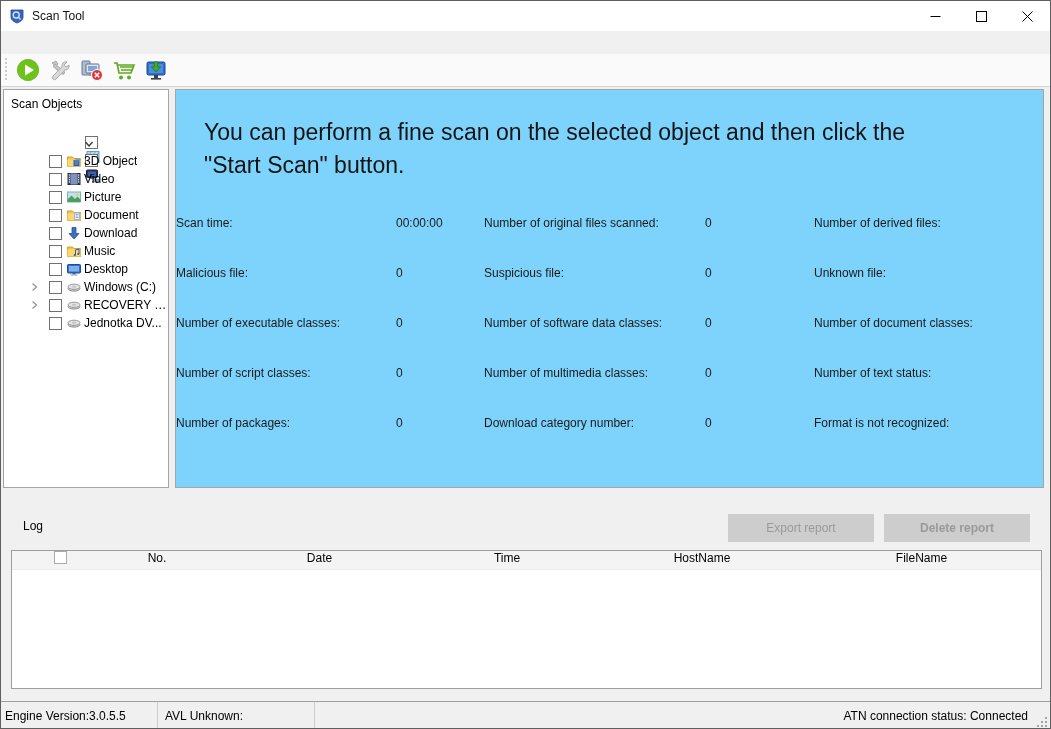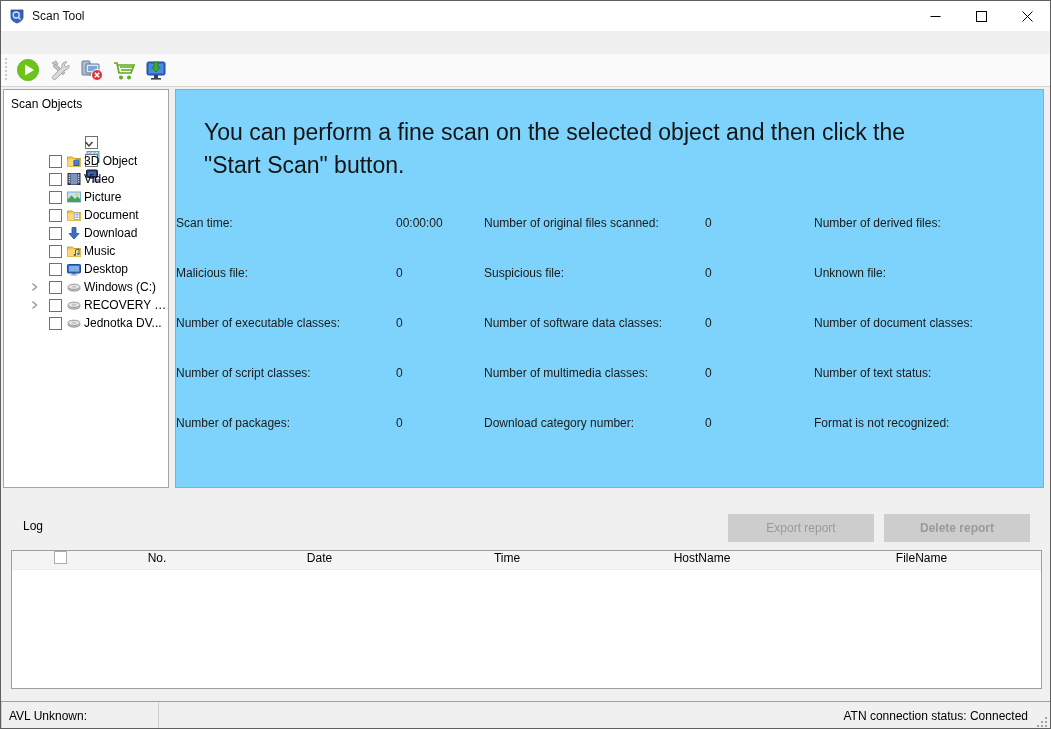--- a/index.html
+++ b/index.html
@@ -398,20 +398,21 @@
         <div class="lt-col lt-col0">No.</div>
         <div class="lt-col lt-col1">Date</div>
         <div class="lt-col lt-col2">Time</div>
         <div class="lt-col lt-col3">HostName</div>
         <div class="lt-col lt-col4">FileName</div>
       </div>
     <div class="log-table-body"></div>
   </div>
 
   <div class="statusbar">
+    <div class="sb-cell sb-engine">Engine Version:3.0.5.5</div>
     <div class="sb-sep"></div>
     <div class="sb-cell sb-avl">AVL Unknown:</div>
     <div class="sb-sep"></div>
     <div class="sb-spacer"></div>
     <div class="sb-cell sb-atn">ATN connection status: Connected</div>
     <div class="sb-grip">
       <svg viewBox="0 0 13 13" width="13" height="13">
         <rect x="9" y="1" width="2" height="2" fill="#a3a3a3"></rect>
           <rect x="9" y="5" width="2" height="2" fill="#a3a3a3"></rect>
           <rect x="5" y="5" width="2" height="2" fill="#a3a3a3"></rect>

